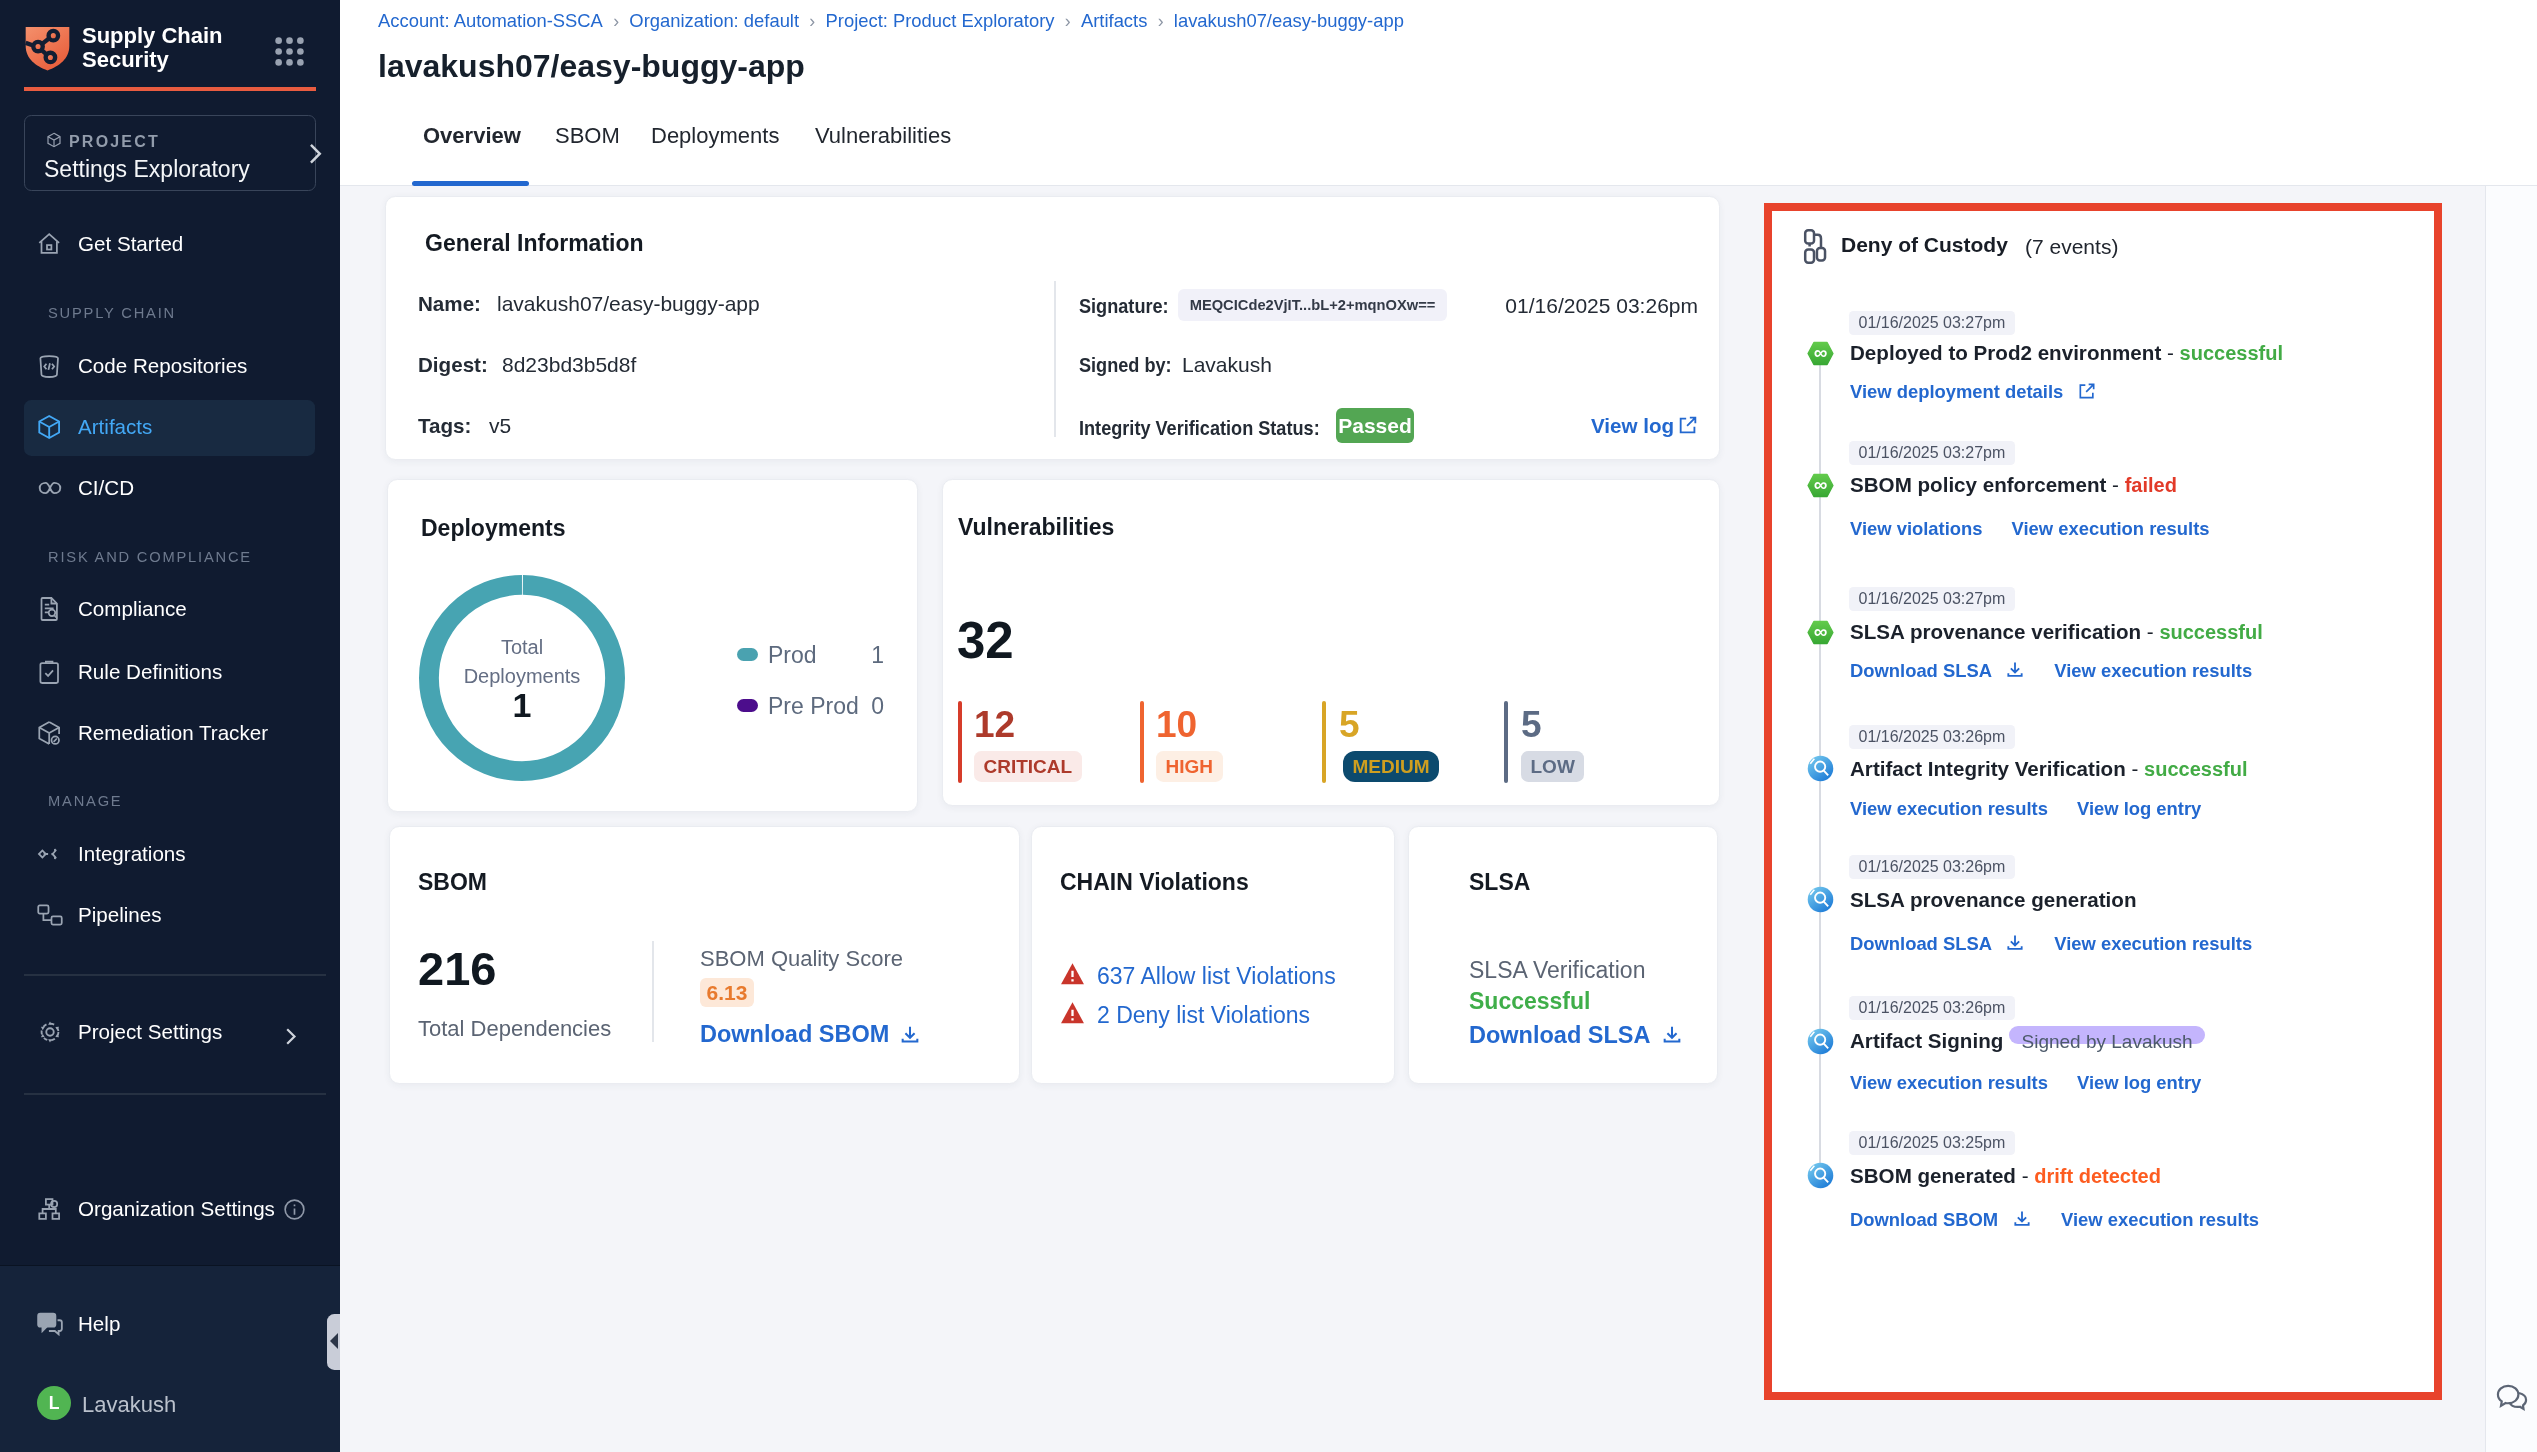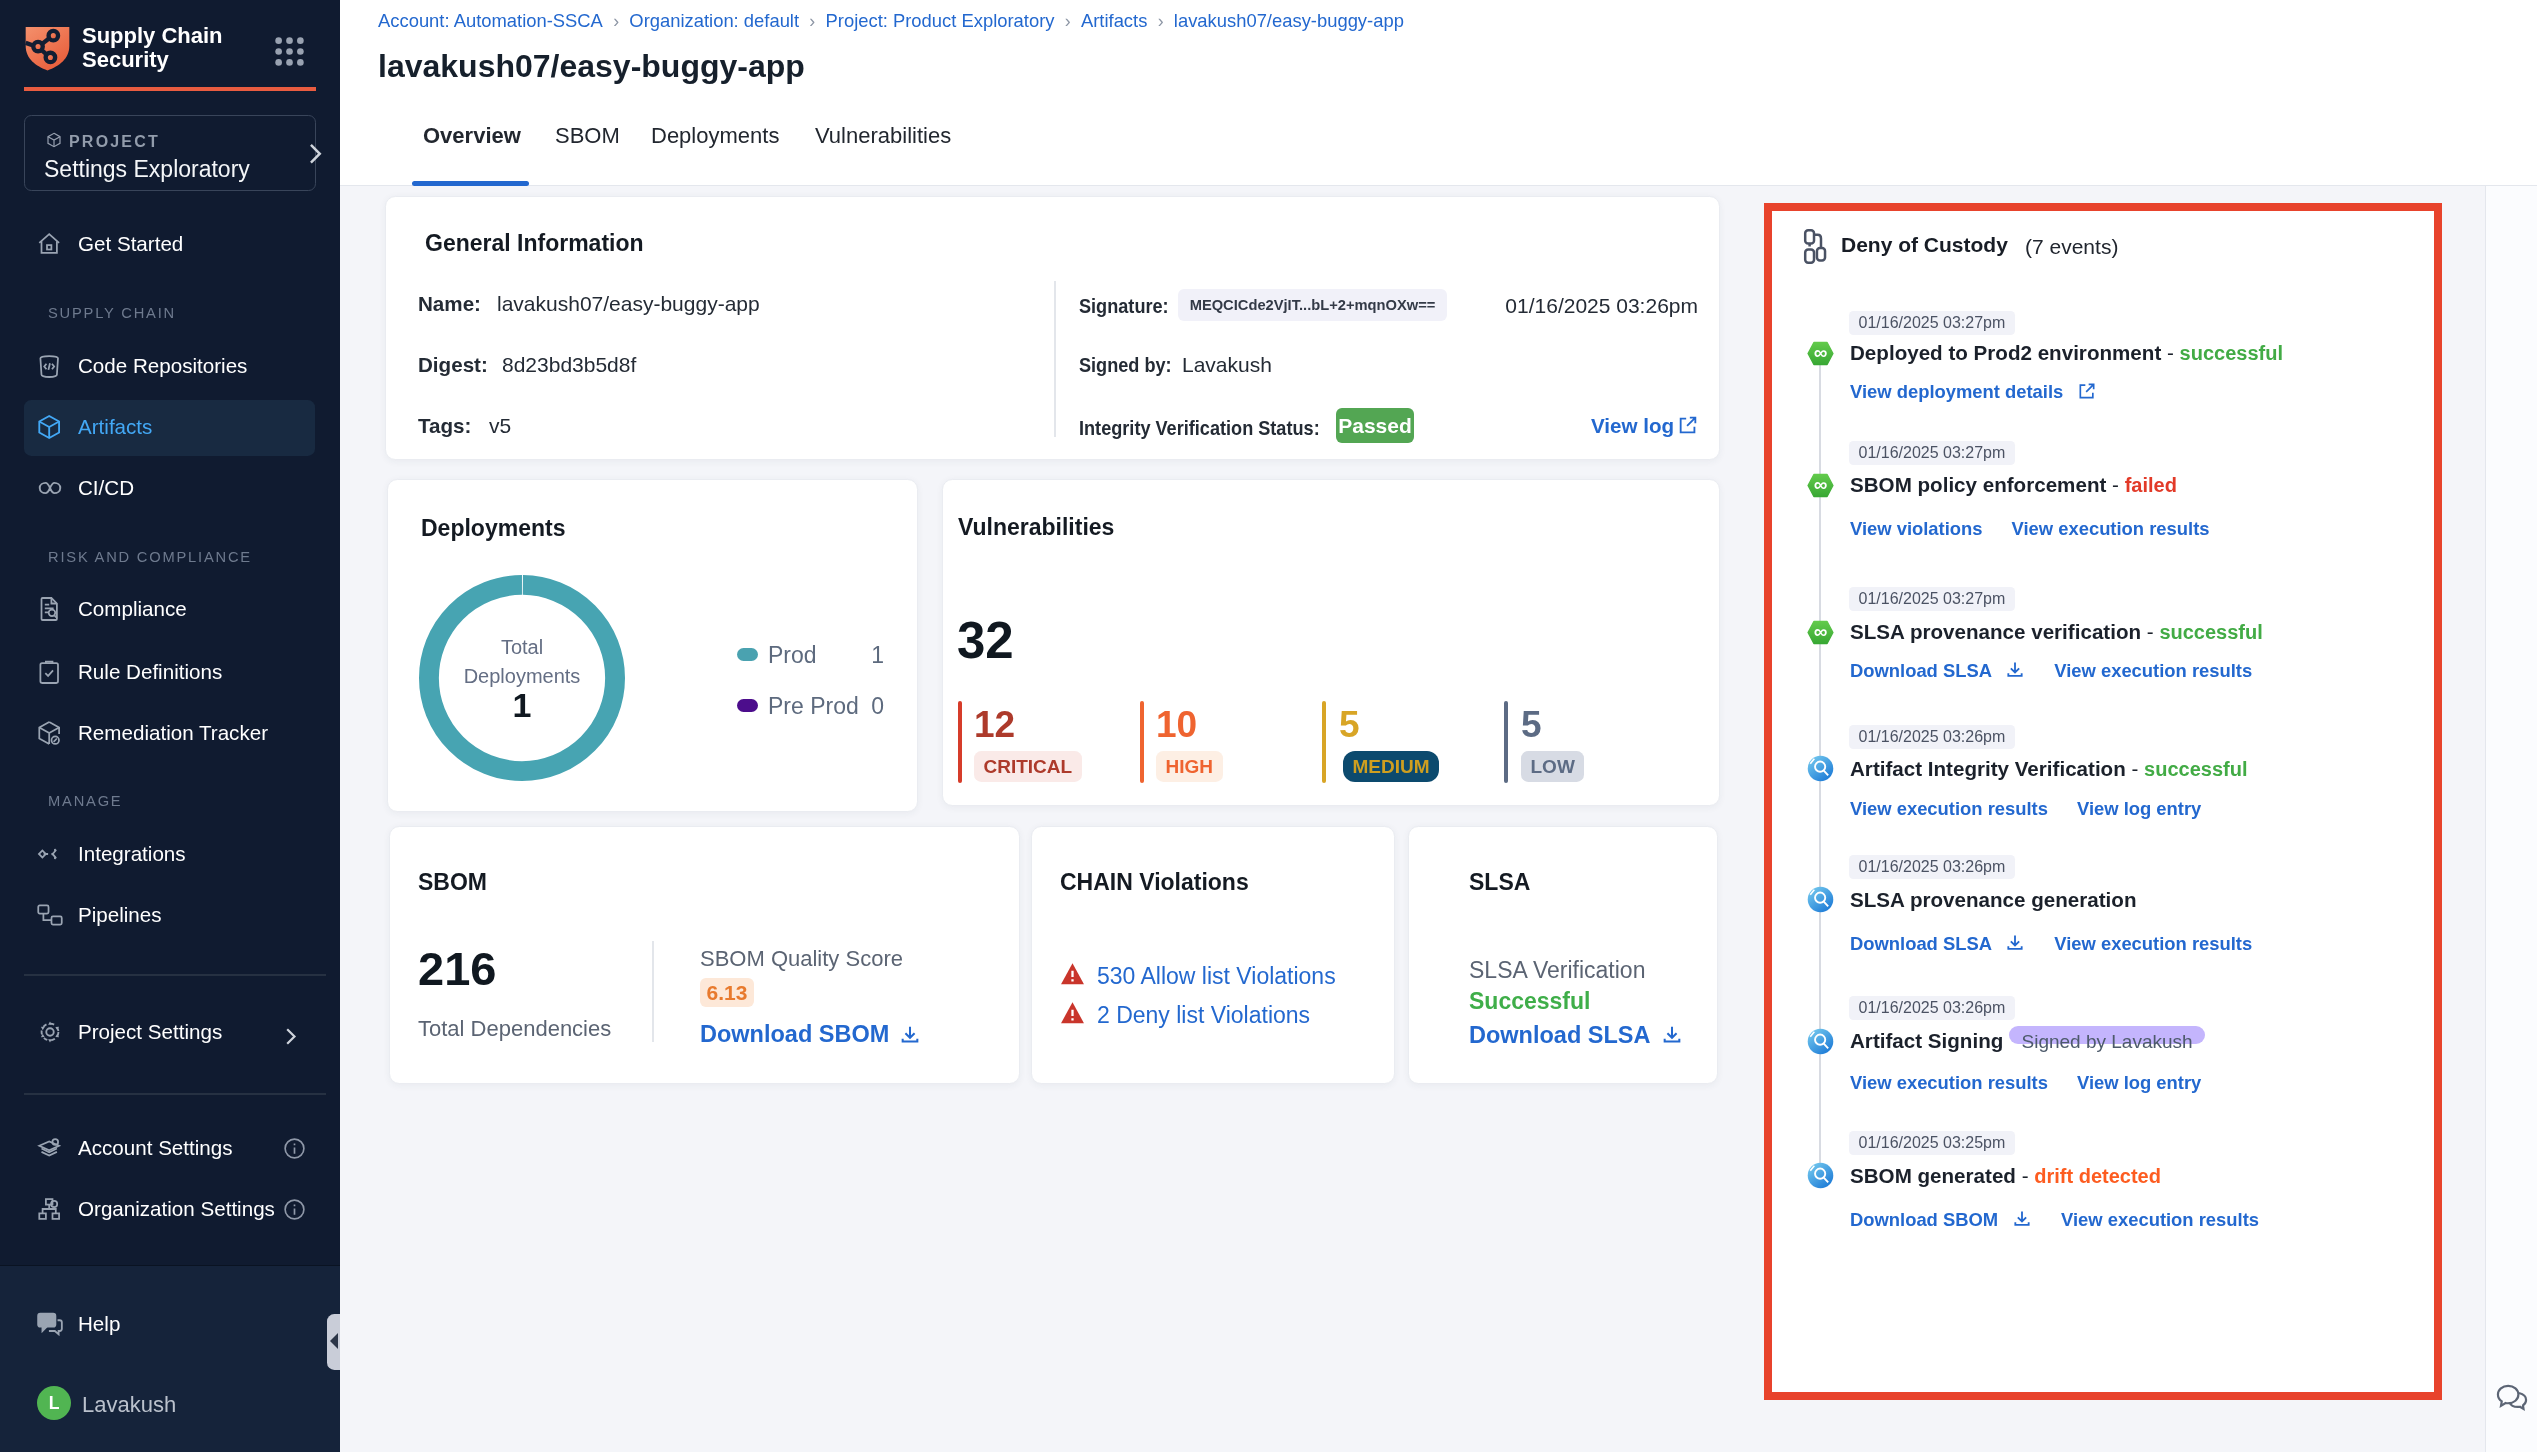--- a/index.html
+++ b/index.html
@@ -167,33 +167,20 @@
           <circle cx="12" cy="12" r="3.2"></circle>
           <path d="M12 3 L13.6 5.8 H10.4 Z M12 21 L10.4 18.2 H13.6 Z M4.2 7.5 L7.4 7.7 L5.8 10.5 Z M19.8 16.5 L16.6 16.3 L18.2 13.5 Z M4.2 16.5 L5.8 13.5 L7.4 16.3 Z M19.8 7.5 L18.2 10.5 L16.6 7.7 Z" fill="#9aa4b2" stroke="none"></path>
           <circle cx="12" cy="12" r="7.2" stroke-dasharray="3.4 3.4"></circle>
         </svg>
       <div class="lbl">Project Settings</div>
       <svg class="abs" style="left:285px;top:17px" width="11.7" height="19" viewBox="0 0 16 26" fill="none" stroke="#cfd4dc" stroke-width="3">
           <path d="M3 3 L13 13 L3 23"></path>
         </svg>
     </div>
     <div class="abs" style="left:24px;top:1093px;width:302px;height:1.5px;background:#263142;"></div>
-    <div class="navrow" style="top:1126px;">
-      <svg class="icon" width="26.4" height="26.4" viewBox="0 0 24 24" fill="none" stroke="#9aa4b2" stroke-width="1.6">
-          <path d="M3 10 L12 6 L21 10 L12 14 Z"></path>
-          <path d="M5 12.5 L12 15.8 L19 12.5"></path>
-          <path d="M5 15.5 L12 18.8 L19 15.5"></path>
-          <circle cx="17.5" cy="6.5" r="2.6"></circle>
-        </svg>
-      <div class="lbl">Account Settings</div>
-      <svg class="abs" style="left:282px;top:10.3px" width="25" height="25" viewBox="0 0 24 24" fill="none" stroke="#8f98a8" stroke-width="1.6">
-          <circle cx="12" cy="12" r="9"></circle>
-          <path d="M12 11 V17 M12 7.2 V8.8"></path>
-        </svg>
-    </div>
     <div class="navrow" style="top:1187px;">
       <svg class="icon" width="26.4" height="26.4" viewBox="0 0 24 24" fill="none" stroke="#9aa4b2" stroke-width="1.6">
           <rect x="9" y="3" width="6" height="5"></rect>
           <rect x="3" y="16" width="6" height="5"></rect>
           <rect x="15" y="16" width="6" height="5"></rect>
           <path d="M12 8 V12 M6 16 V12 H18 V16"></path>
           <circle cx="16.5" cy="7.5" r="2.8"></circle>
         </svg>
       <div class="lbl">Organization Settings</div>
       <svg class="abs" style="left:282px;top:10.3px" width="25" height="25" viewBox="0 0 24 24" fill="none" stroke="#8f98a8" stroke-width="1.6">
@@ -301,21 +288,21 @@
         <path d="M12 3 V14 M7 10 L12 15 L17 10"></path>
         <path d="M4 16 V19 H20 V16"></path>
       </svg>
 
     <div class="card" style="left:1031px;top:826px;width:364px;height:258px;"></div>
     <div class="ctitle" style="left:1060px;top:869px;">CHAIN Violations</div>
     <svg class="abs" style="left:1060px;top:962px" width="25" height="23.5" viewBox="0 0 24 22">
         <path d="M12 1 L23 21 H1 Z" fill="#c9352b"></path>
         <path d="M12 8 V14 M12 16.2 V18.4" stroke="#fff" stroke-width="2.2"></path>
       </svg>
-    <div class="abs link" style="left:1097px;top:963px;font-size:23px;font-weight:400;">530 Allow list Violations</div>
+    <div class="abs link" style="left:1097px;top:963px;font-size:23px;font-weight:400;">637 Allow list Violations</div>
     <svg class="abs" style="left:1060px;top:1001px" width="25" height="23.5" viewBox="0 0 24 22">
         <path d="M12 1 L23 21 H1 Z" fill="#c9352b"></path>
         <path d="M12 8 V14 M12 16.2 V18.4" stroke="#fff" stroke-width="2.2"></path>
       </svg>
     <div class="abs link" style="left:1097px;top:1002px;font-size:23px;font-weight:400;">2 Deny list Violations</div>
 
     <div class="card" style="left:1408px;top:826px;width:310px;height:258px;"></div>
     <div class="ctitle" style="left:1469px;top:869px;">SLSA</div>
     <div class="abs gray" style="left:1469px;top:957px;font-size:23px;">SLSA Verification</div>
     <div class="abs" style="left:1469px;top:988px;font-size:23px;font-weight:700;color:#3fae49;">Successful</div>

